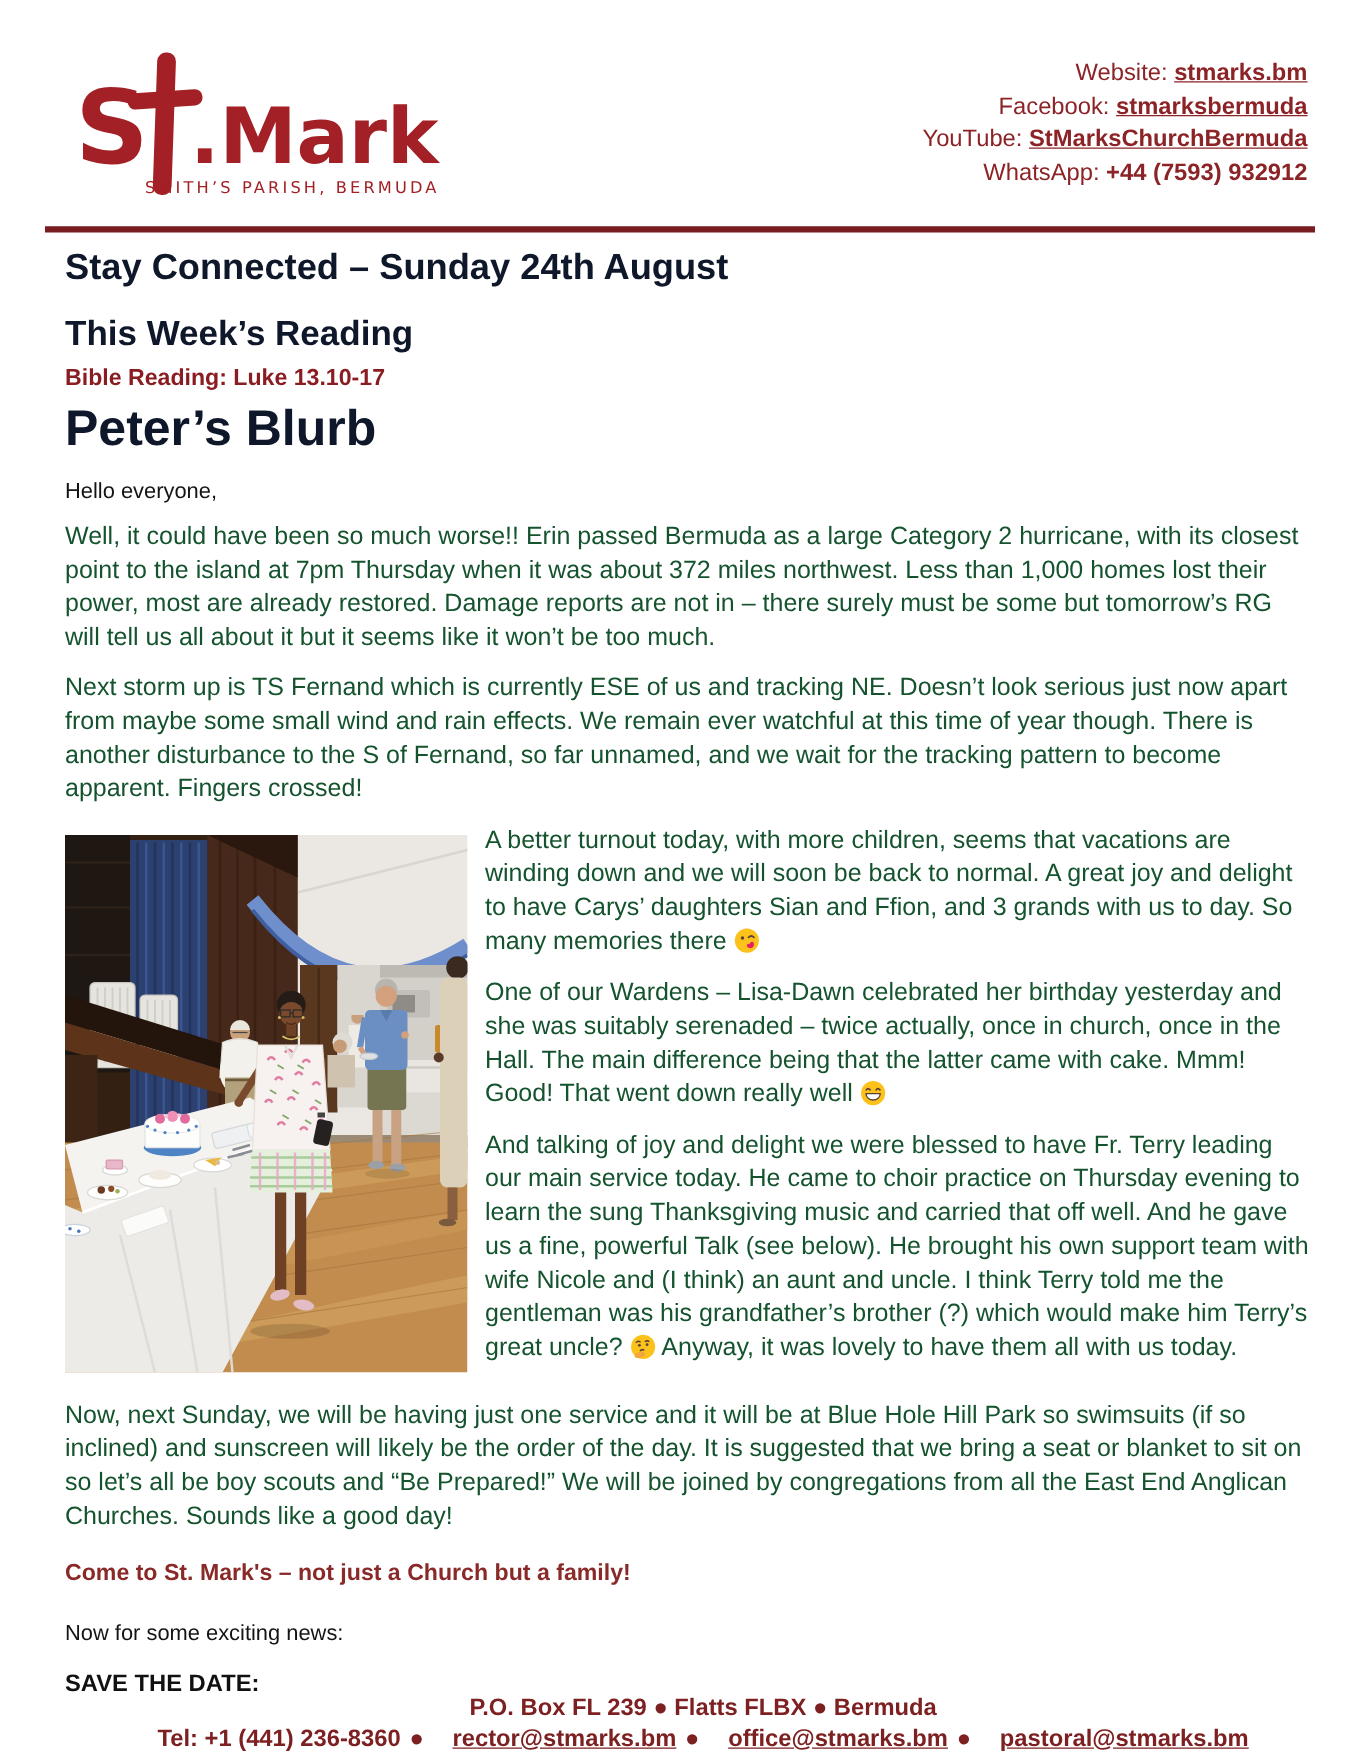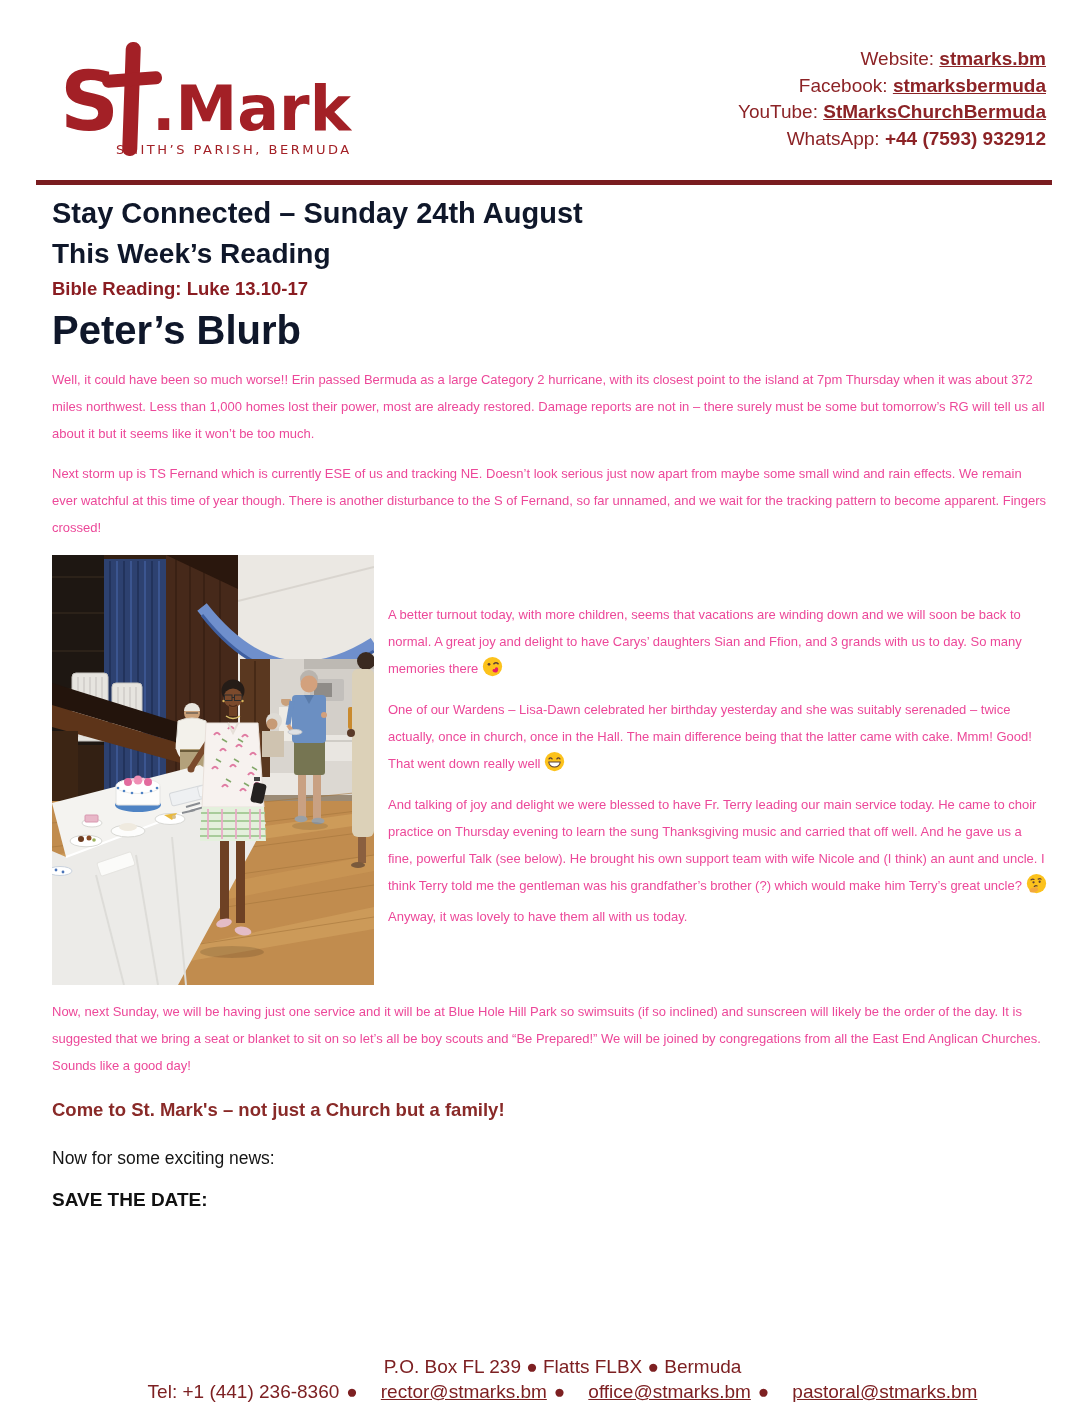--- a/index.html
+++ b/index.html
@@ -12,37 +12,37 @@
   .logo-wrap{width:300px;}
   .contact{margin-top:6px;text-align:right;color:#8c2326;font-size:19px;line-height:26.5px;}
   .contact .link{font-weight:700;text-decoration:underline;color:#8c2326;cursor:pointer;}
   .contact .strong{font-weight:700;}
   .rule{height:5px;background:#7a1d20;margin:14px 36px 0 36px;}
   
   .main{margin:0 40px 0 52px;}
   .h-red{color:#0f172a;font-weight:700;margin:0;}
   .h1{font-size:29px;margin-top:12px;}
   .h2{font-size:21px;margin-top:7px;}
-  .h3{font-size:28px;margin-top:8px;}
+  .h3{font-size:28px;margin-top:20px;}
   .h4{font-size:18.5px;font-weight:700;color:#8a1d22;margin:8px 0 0 0;}
   .h5{font-size:40px;margin-top:8px;}
   
   .greeting{font-size:17.5px;margin:16px 0 0 0;}
-  p.body-text{font-size:13px;line-height:27px;margin:13px 0 0 0;color:#ec4899;}
+  p.body-text{font-size:20px;line-height:27px;margin:13px 0 0 0;color:#14532d;}
   .photo-row{display:flex;margin-top:14px;align-items:center;}
   .photo-box{flex:0 0 322px;}
   .photo-box svg{display:block;}
   .photo-col{margin-left:14px;width:660px;}
   .photo-col p.body-text{margin:0 0 10px 0;}
   .emoji{display:inline-block;vertical-align:-4px;}
   .tagline{font-size:18.5px;font-weight:700;color:#892a28;margin:20px 0 0 0;}
   .news{font-size:17.5px;margin:27px 0 0 0;}
   .save{font-size:19px;font-weight:700;margin:20px 0 0 0;color:#111;}
   
-  .footer{position:absolute;left:0;right:0;bottom:4px;text-align:center;color:#7d2022;font-weight:400;font-size:19px;line-height:25px;margin-left:37px;}
+  .footer{position:absolute;left:0;right:0;bottom:4px;text-align:center;color:#7d2022;font-weight:700;font-size:19px;line-height:25px;margin-left:37px;}
   .footer .link{text-decoration:underline;color:#7d2022;cursor:pointer;padding-left:16px;}
   .footer .sep{margin:0 7px;}
 </style>
 </head>
 <body>
 
 <div class="page">
 
   <div class="header">
     <div class="logo-wrap">
@@ -78,20 +78,21 @@
 
   <div class="rule"></div>
 
   <div class="main">
 
     <h1 class="h-red h1">Stay Connected – Sunday 24th August</h1>
     <h3 class="h-red h3">This Week’s Reading</h3>
     <div class="h4">Bible Reading: Luke 13.10-17</div>
     <h3 class="h-red h5">Peter’s Blurb</h3>
 
+    <p class="greeting">Hello everyone,</p>
 
     <p class="body-text">Well, it could have been so much worse!! Erin passed Bermuda as a large Category 2 hurricane, with its closest point to the island at 7pm Thursday when it was about 372 miles northwest. Less than 1,000 homes lost their power, most are already restored. Damage reports are not in – there surely must be some but tomorrow’s RG will tell us all about it but it seems like it won’t be too much.</p>
     <p class="body-text">Next storm up is TS Fernand which is currently ESE of us and tracking NE. Doesn’t look serious just now apart from maybe some small wind and rain effects. We remain ever watchful at this time of year though. There is another disturbance to the S of Fernand, so far unnamed, and we wait for the tracking pattern to become apparent. Fingers crossed!</p>
 
     <div class="photo-row">
       <div class="photo-box">
         <svg width="322" height="430" viewBox="0 0 322 430">
 
           <rect x="150" y="0" width="172" height="260" fill="#ebe8e3"></rect>
           <line x1="186" y1="46" x2="322" y2="12" stroke="#d9d5cf" stroke-width="2"></line>

